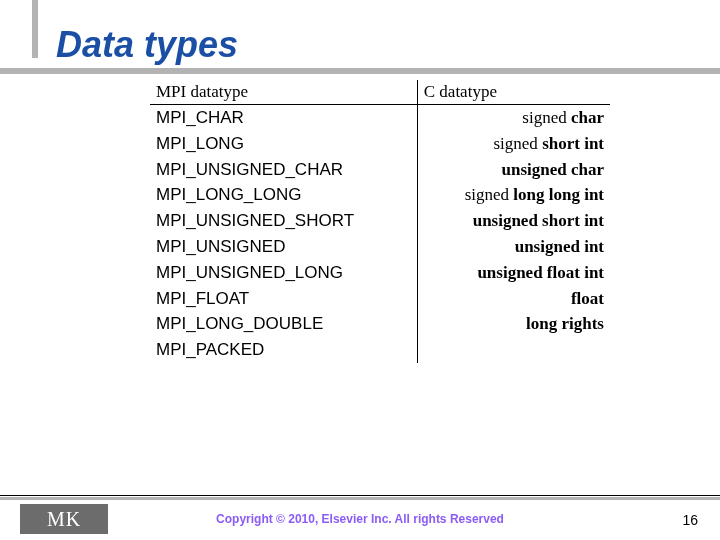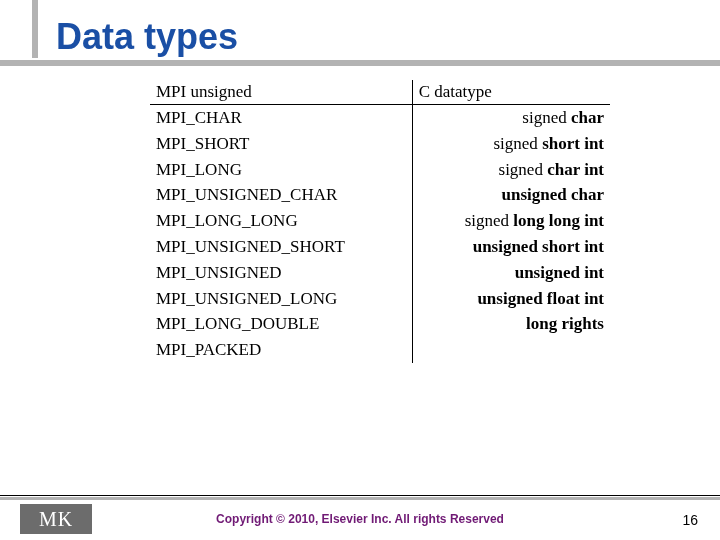--- a/index.html
+++ b/index.html
@@ -14,24 +14,25 @@
   }
   .slide {
     width: 720px;
     height: 540px;
     position: relative;
     box-sizing: border-box;
   }
   
   .title-band {
     position: absolute;
-    top: 8px;
+    top: 16px;
     left: 0;
     right: 0;
     height: 70px;
+    font-style: italic;
   }
   .gray-rule-top {
     position: absolute;
     left: 0;
     right: 0;
     top: 52px;
     height: 6px;
     background: #b3b3b3;
   }
   .gray-rule-left-short {
@@ -74,21 +75,21 @@
     font-family: "Times New Roman", Times, serif;
     border-bottom: 1px solid #000;
     padding: 2px 6px 2px 6px;
   }
   table.datatypes td {
     padding: 1px 6px;
     vertical-align: top;
     line-height: 1.4;
   }
   table.datatypes td.mpi {
-    font-family: Liberation Serif, serif;
+    font-family: Liberation Sans, sans-serif;
     white-space: nowrap;
     margin-top: 12px;
   }
   table.datatypes td.c {
     font-family: "Times New Roman", Times, serif;
     white-space: nowrap;
     text-align: right;
   }
   
   table.datatypes th:first-child,
@@ -114,41 +115,41 @@
     left: 0;
     right: 0;
     bottom: 40px;
     height: 3px;
     background: #b3b3b3;
   }
   .mk-logo {
     position: absolute;
     left: 20px;
     bottom: 6px;
-    width: 72px;
+    width: 88px;
     height: 30px;
     background: #6c6c6c;
     color: #fff;
     display: flex;
     align-items: center;
     justify-content: center;
     font-family: "Times New Roman", Times, serif;
     font-size: 20px;
     letter-spacing: 1px;
   }
   .copyright {
     position: absolute;
     left: 0;
     right: 0;
     bottom: 14px;
     text-align: center;
     font-size: 12px;
     font-family: Arial, Helvetica, sans-serif;
     font-weight: bold;
-    color: #701a75;
+    color: #8b5cf6;
   }
   .page-num {
     position: absolute;
     right: 22px;
     bottom: 12px;
     font-size: 14px;
     font-family: Arial, Helvetica, sans-serif;
     font-weight: normal;
     color: #000;
   }
@@ -164,56 +165,56 @@
 
   <div class="title-band">
     <div class="gray-rule-top"></div>
     <div class="title">Data types</div>
   </div>
 
   <div class="tbl-wrap">
     <table class="datatypes">
       <thead>
         <tr>
-          <th>MPI unsigned</th>
+          <th>MPI datatype</th>
           <th>C datatype</th>
         </tr>
       </thead>
       <tbody id="tbl-body">
           <tr>
             <td class="mpi">MPI_CHAR</td>
             <td class="c">signed <span class="kw">char</span></td>
           </tr>
           <tr>
-            <td class="mpi">MPI_SHORT</td>
+            <td class="mpi">MPI_LONG</td>
             <td class="c">signed <span class="kw">short int</span></td>
-          </tr>
-          <tr>
-            <td class="mpi">MPI_LONG</td>
-            <td class="c">signed <span class="kw">char int</span></td>
           </tr>
           <tr>
             <td class="mpi">MPI_UNSIGNED_CHAR</td>
             <td class="c"><span class="kw">unsigned char</span></td>
           </tr>
           <tr>
             <td class="mpi">MPI_LONG_LONG</td>
             <td class="c">signed <span class="kw">long long int</span></td>
           </tr>
           <tr>
             <td class="mpi">MPI_UNSIGNED_SHORT</td>
             <td class="c"><span class="kw">unsigned short int</span></td>
           </tr>
           <tr>
             <td class="mpi">MPI_UNSIGNED</td>
             <td class="c"><span class="kw">unsigned int</span></td>
           </tr>
           <tr>
             <td class="mpi">MPI_UNSIGNED_LONG</td>
             <td class="c"><span class="kw">unsigned float int</span></td>
+          </tr>
+          <tr>
+            <td class="mpi">MPI_FLOAT</td>
+            <td class="c"><span class="kw">float</span></td>
           </tr>
           <tr>
             <td class="mpi">MPI_LONG_DOUBLE</td>
             <td class="c"><span class="kw">long rights</span></td>
           </tr>
           <tr>
             <td class="mpi">MPI_PACKED</td>
             <td class="c"></td>
           </tr>
         </tbody>

